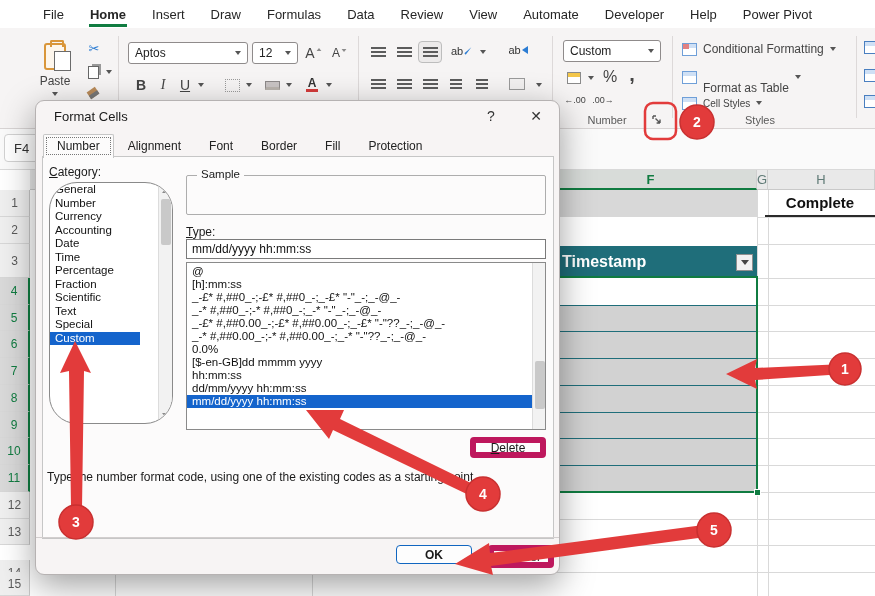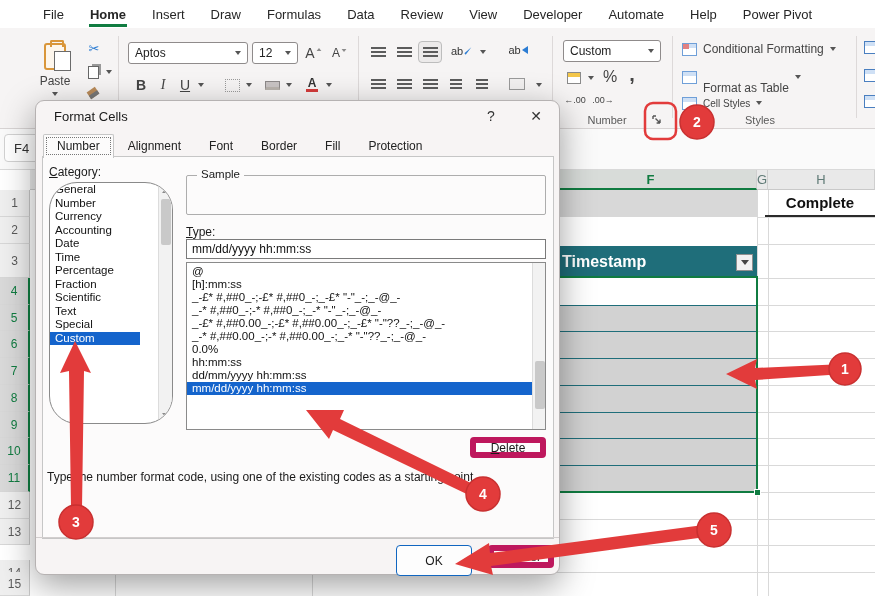--- a/index.html
+++ b/index.html
@@ -164,22 +164,22 @@
 
   <div class="menubar">
     <div class="mtab">File</div>
     <div class="mtab active">Home</div>
     <div class="mtab">Insert</div>
     <div class="mtab">Draw</div>
     <div class="mtab">Formulas</div>
     <div class="mtab">Data</div>
     <div class="mtab">Review</div>
     <div class="mtab">View</div>
+    <div class="mtab">Automate</div>
     <div class="mtab">Developer</div>
-    <div class="mtab">Automate</div>
     <div class="mtab">Help</div>
     <div class="mtab">Power Pivot</div>
 
   </div>
 
   <div class="ribbon">
 
     <div class="rbtn" style="left:30px; top:8px; width:50px; height:66px; flex-direction:column; gap:4px;">
       <span class="clipboard"></span>
       <span style="font-size:12px;">Paste</span>
@@ -394,37 +394,38 @@
     </div>
     <div class="listbox" style="left:150px; top:161px; width:360px; height:168px;">
       <div style="padding-top:2px;">
         <div class="li" style="line-height:13px;">@</div>
         <div class="li" style="line-height:13px;">[h]:mm:ss</div>
         <div class="li" style="line-height:13px;">_-£* #,##0_-;-£* #,##0_-;_-£* "-"_-;_-@_-</div>
         <div class="li" style="line-height:13px;">_-* #,##0_-;-* #,##0_-;_-* "-"_-;_-@_-</div>
         <div class="li" style="line-height:13px;">_-£* #,##0.00_-;-£* #,##0.00_-;_-£* "-"??_-;_-@_-</div>
         <div class="li" style="line-height:13px;">_-* #,##0.00_-;-* #,##0.00_-;_-* "-"??_-;_-@_-</div>
         <div class="li" style="line-height:13px;">0.0%</div>
+        <div class="li" style="line-height:13px;">[$-en-GB]dd mmmm yyyy</div>
         <div class="li" style="line-height:13px;">hh:mm:ss</div>
         <div class="li" style="line-height:13px;">dd/mm/yyyy hh:mm:ss</div>
         <div class="li sel" style="line-height:13px; width:346px;">mm/dd/yyyy hh:mm:ss</div>
       </div>
       <div class="sb" style="width:13px;">
         <div class="sbthumb" style="top:98px; height:48px;"></div>
       </div>
     </div>
 
     <div class="dbtn" style="left:434px; top:336px; width:76px; height:21px;">
       <span><span class="accel">D</span><span>elete</span></span>
     </div>
 
     <div class="hint" style="left:11px; top:369px; width:495px;">Type the number format code, using one of the existing codes as a starting point.</div>
 
     <div class="dfooter">
-      <div class="dbtn primary" style="left:360px; top:7px; width:76px; height:31px;">OK</div>
+      <div class="dbtn primary" style="left:360px; top:7px; width:76px; height:19px;font-weight:bold;">OK</div>
       <div class="dbtn" style="left:452px; top:7px; width:66px; height:23px;">Cancel</div>
     </div>
   </div>
 
   <svg class="overlay" viewBox="0 0 875 596">
 
     <polygon points="726,374 757,359 755,368 844,364 844,374 755,380 757,389" fill="#E23B3B"></polygon>
     <polygon points="75,341 60,373 69,371 71,508 82,508 84,371 91,373" fill="#E23B3B"></polygon>
     <polygon points="306,410 344,410 340,419 479,487 475,498 333,430 329,439" fill="#E23B3B"></polygon>
     <polygon points="455,564 489,543 490,553 711,524 713,536 491,566 493,575" fill="#E23B3B"></polygon>

